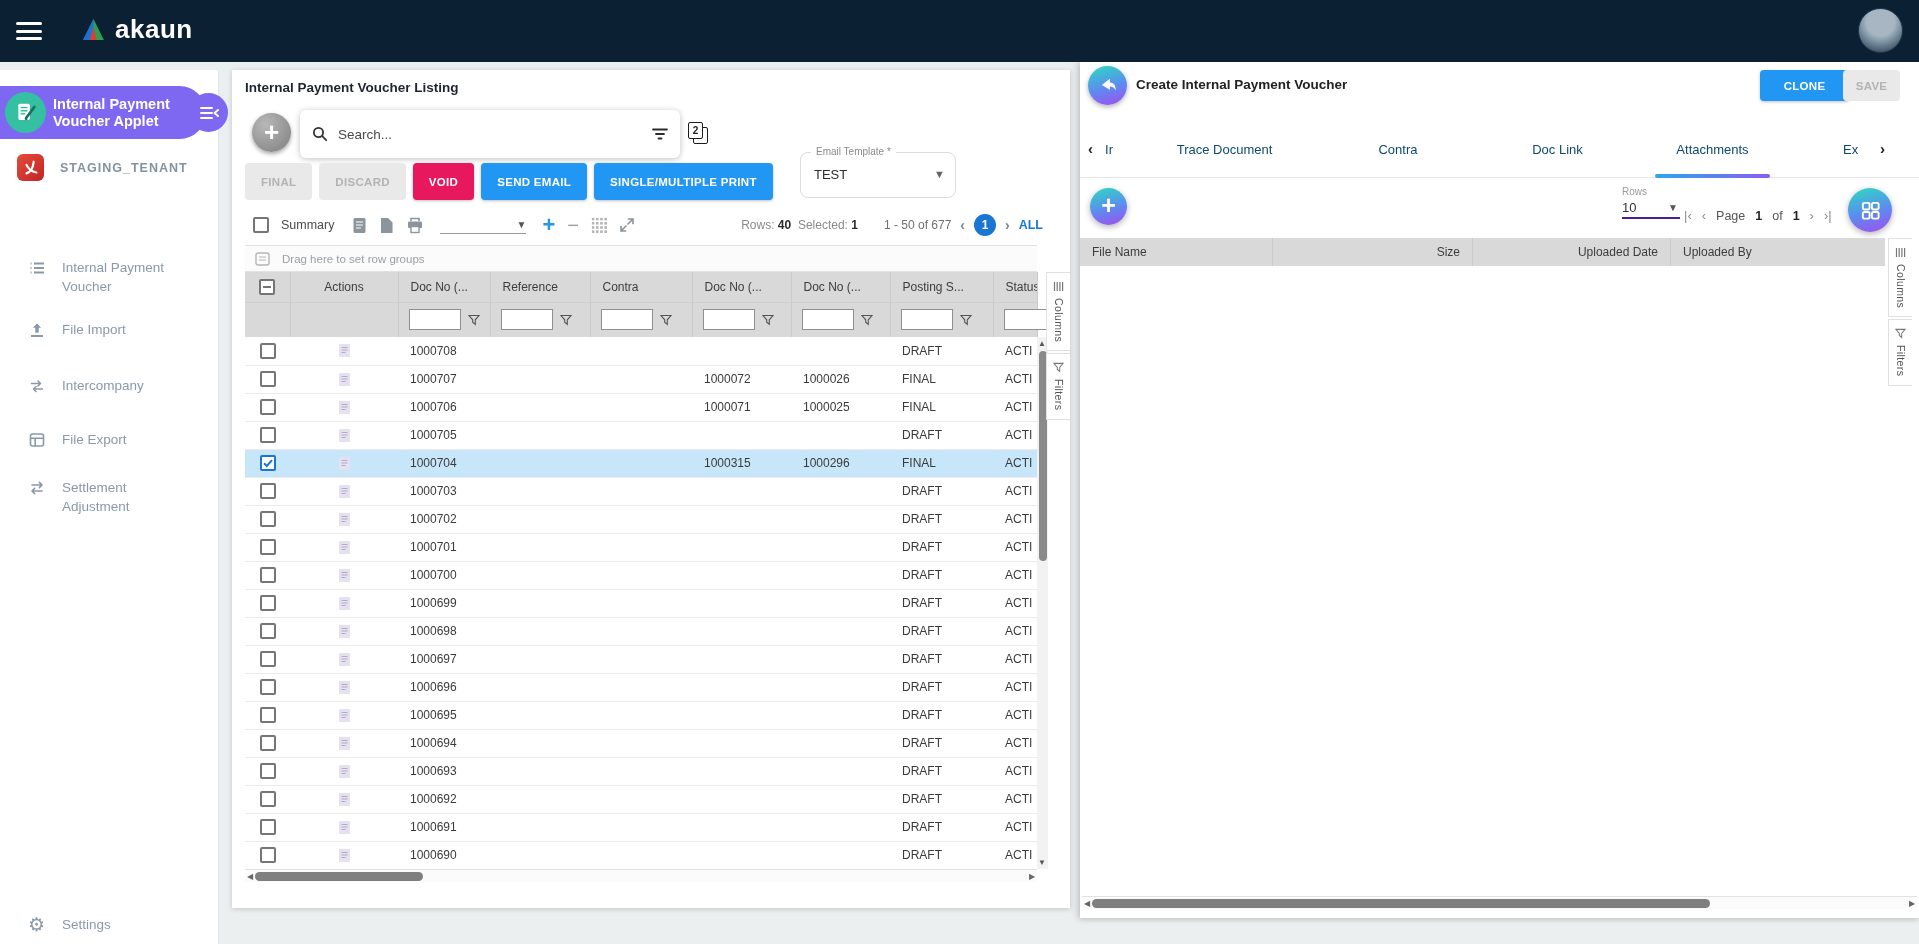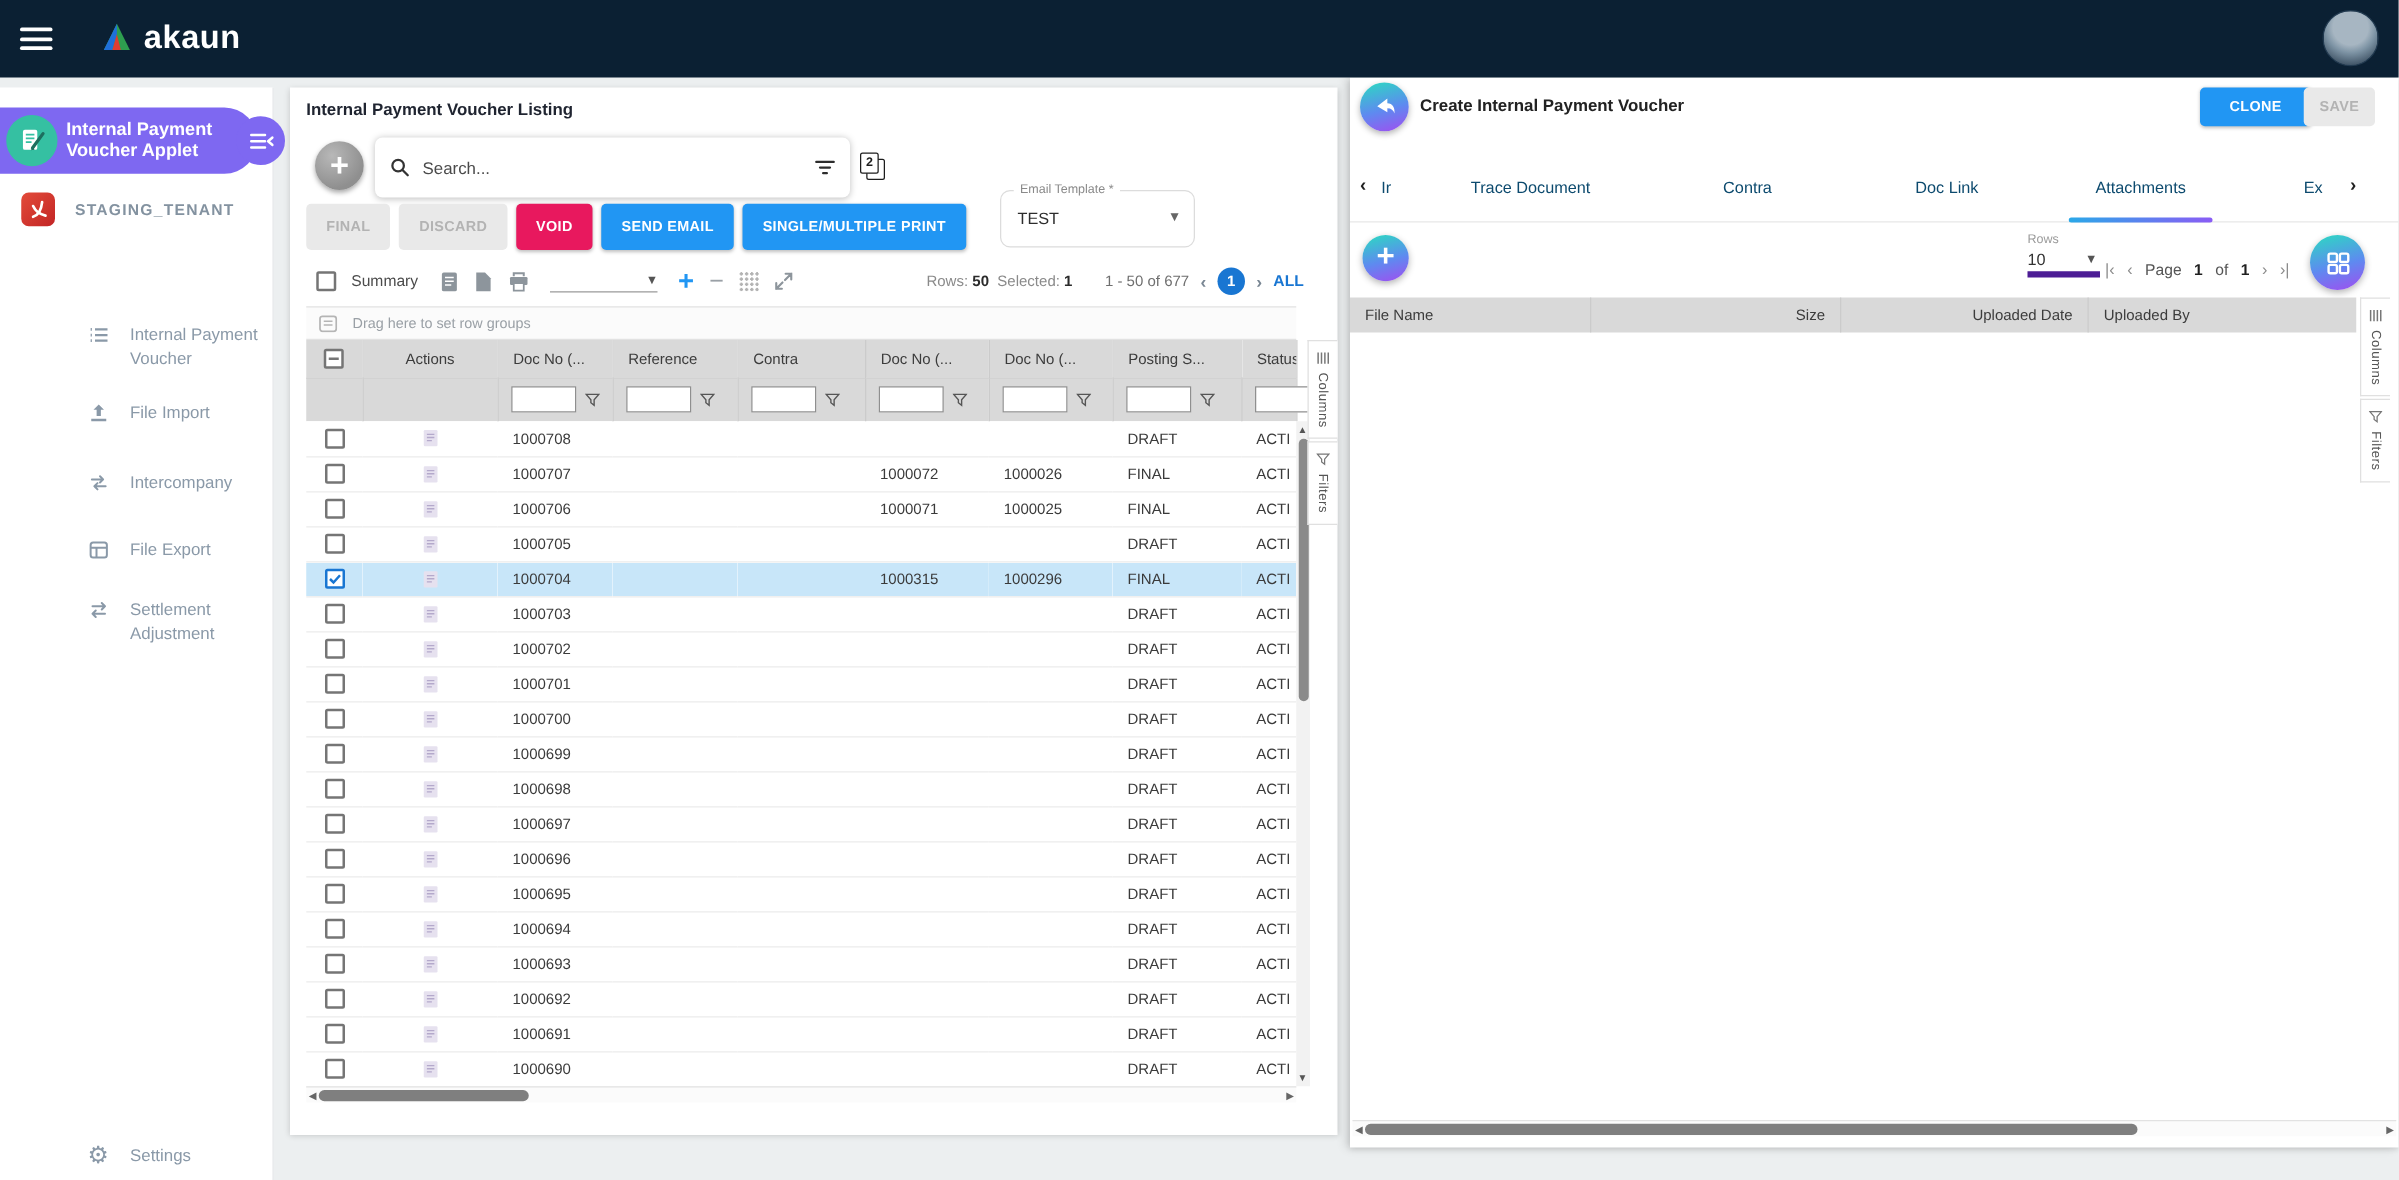--- a/index.html
+++ b/index.html
@@ -24,21 +24,21 @@
     border-radius:0 28px 28px 0; display:flex; align-items:center; z-index:5; }
   .applet-icon { width:41px; height:41px; border-radius:50%; background:#35c0a2; margin-left:5px; flex:none;
     display:flex; align-items:center; justify-content:center; }
   .applet-title { color:#fff; font-size:14.5px; font-weight:bold; line-height:17px; margin-left:7px; }
   .collapse-pill { position:absolute; left:189px; top:23px; width:39px; height:39px; border-radius:50%;
     background:#7e68f1; display:flex; align-items:center; justify-content:center; z-index:6; cursor:pointer; }
   .tenant-row { position:absolute; left:17px; top:84px; display:flex; align-items:center; gap:16px; }
   .tenant-icon { width:27px; height:27px; border-radius:6px; background:linear-gradient(135deg,#e34b3a,#c22525);
     display:flex; align-items:center; justify-content:center; }
   .tenant-label { font-size:12.5px; font-weight:bold; letter-spacing:1px; color:#8392a0; }
-  .nav-item { position:absolute; left:28px; display:flex; align-items:flex-start; gap:14px; cursor:pointer;margin-left:42px; }
+  .nav-item { position:absolute; left:28px; display:flex; align-items:flex-start; gap:14px; cursor:pointer; }
   .nav-item .ic { width:20px; flex:none; color:#8a99a8; margin-top:1px; }
   .nav-item .lbl { font-size:13.5px; color:#8a99a8; line-height:19px; max-width:125px; }
   .gear-glyph { font-size:19px; line-height:18px; color:#7d8d9c; }
   
   .card { position:absolute; background:#fff; box-shadow:0 1px 5px rgba(0,0,0,.18); }
   .listing-card { left:232px; top:70px; width:838px; height:838px; z-index:8; }
   .detail-card  { left:1080px; top:62px; width:839px; height:856px; z-index:9; box-shadow:-3px 0 8px rgba(0,0,0,.12), 0 1px 5px rgba(0,0,0,.15); }
   
   .listing-title { position:absolute; left:13px; top:10px; font-size:13.5px; color:#1f2430; font-weight:bold; }
   .add-btn { position:absolute; left:20px; top:43px; width:39px; height:39px; border-radius:50%;
@@ -133,21 +133,21 @@
     font-size:13px; color:#0c4a6e; cursor:pointer; overflow:hidden; white-space:nowrap; }
   .tab-underline { position:absolute; left:575px; bottom:-1px; width:115px; height:4px; border-radius:3px;
     background:linear-gradient(90deg,#2aa8e8,#8a5cf5); }
   .tab-chev { position:absolute; top:20px; font-size:15px; font-weight:bold; color:#1f1f1f; cursor:pointer; }
   .grad-circle { border-radius:50%; background:linear-gradient(165deg,#2fd4c5 5%,#5e8af0 55%,#a14df0 100%);
     display:flex; align-items:center; justify-content:center; box-shadow:0 2px 6px rgba(0,0,0,.3); cursor:pointer; }
   .plus-btn { position:absolute; left:10px; top:126px; width:37px; height:37px; }
   .plus-btn span { color:#fff; font-size:25px; font-weight:bold; line-height:25px; margin-top:-2px; }
   .rows-select { position:absolute; left:542px; top:124px; width:58px; cursor:pointer; }
   .rows-select .rlabel { font-size:10px; color:#9a9a9a; }
-  .rows-select .rval { font-size:13px; color:#333; border-bottom:5px solid #4c1d95; padding:3px 0 2px; position:relative; }
+  .rows-select .rval { font-size:13px; color:#333; border-bottom:2px solid #4c1d95; padding:3px 0 2px; position:relative; }
   .rows-select .caret { position:absolute; right:2px; top:5px; font-size:10px; color:#555; }
   .dpag { position:absolute; left:604px; top:146px; display:flex; align-items:center; gap:10px; font-size:12.5px; color:#8c8c8c; white-space:nowrap; }
   .dpag .t { color:#555; }
   .dpag b { color:#1f1f1f; }
   .dpag .nav { cursor:pointer; font-size:13px; color:#8c8c8c; }
   .grid-btn { position:absolute; left:768px; top:126px; width:44px; height:44px; }
   .attach-header { position:absolute; left:0; top:176px; width:805px; height:28px; background:#d9d9d9; display:flex; font-size:12px; color:#3c3c3c; }
   .attach-header .hc { display:flex; align-items:center; padding:0 12px; border-right:1px solid #cbcbcb; overflow:hidden; white-space:nowrap; }
   .attach-header .right { justify-content:flex-end; }
   .side-strip.detail { left:808px; top:176px; }
@@ -326,21 +326,21 @@
       </div>
     <span class="tb-plus">+</span>
     <span class="tb-minus">−</span>
     <div class="dots-grid"></div>
     <span class="tb-ic">
       <svg width="16" height="16" viewBox="0 0 16 16">
           <path d="M9.5 2H14v4.5M14 2 9 7M6.5 14H2V9.5M2 14l5-5" stroke="#8d959c" stroke-width="1.7" fill="none" stroke-linecap="round"></path>
         </svg>
     </span>
     <span class="rows-info">
-      <span>Rows:</span> <b>50</b>&nbsp;
+      <span>Rows:</span> <b>40</b>&nbsp;
       <span>Selected:</span> <b>1</b>
     </span>
     <div class="pag">
       <span class="range">1 - 50 of 677</span>
       <span class="chev">‹</span>
       <span class="page-circle">1</span>
       <span class="chev">›</span>
       <span class="all-lbl">ALL</span>
     </div>
   </div>

